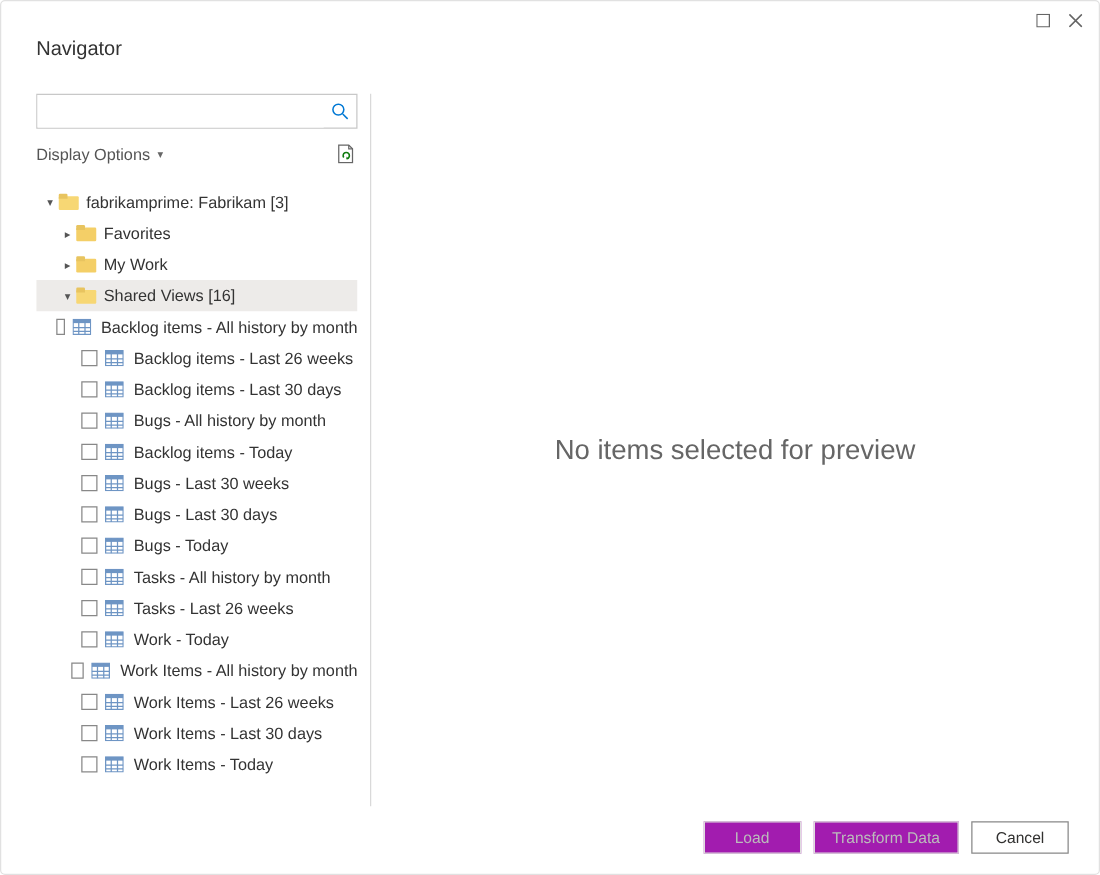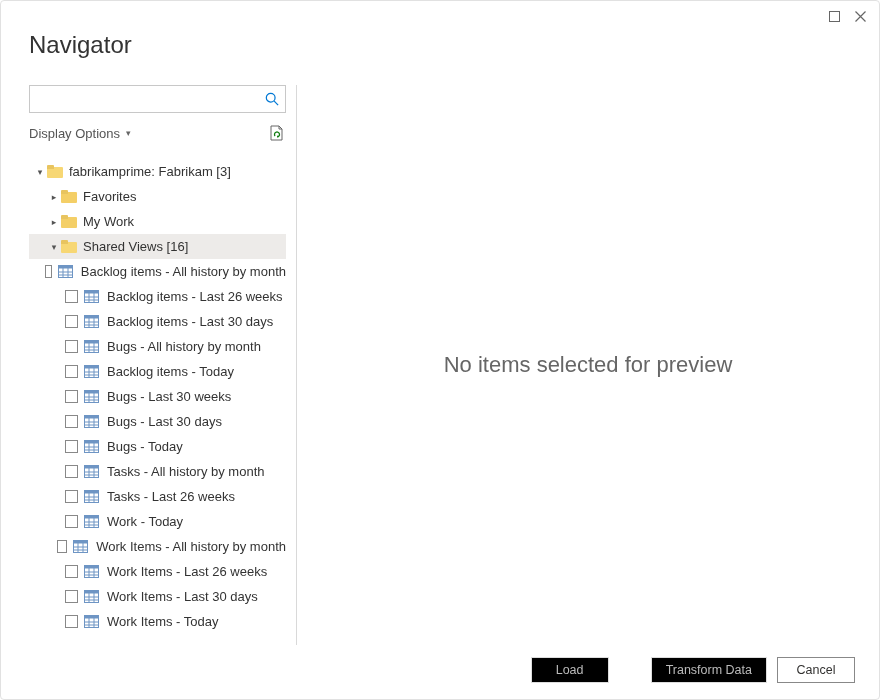--- a/index.html
+++ b/index.html
@@ -35,21 +35,21 @@
       align-items: center;
       justify-content: center;
       color: #666;
       font-size: 15px;
       cursor: pointer;
     }
     .header {
       padding: 0 28px 8px 28px;
     }
     .header h1 {
-      font-size: 24px;
+      font-size: 16px;
       font-weight: 400;
       color: #333;
     }
     .content {
       display: flex;
       flex: 1 1 auto;
       min-height: 0;
       padding: 18px 0 0 0;
     }
     .left {
@@ -202,23 +202,22 @@
       font-size: 12.5px;
       font-family: inherit;
       border: 1px solid #888;
       background: #fff;
       cursor: pointer;
       color: #323130;
     }
     .btn:disabled, .btn.disabled {
       color: #bbb;
       border-color: #ddd;
-      background: #000000;
+      background: #a21caf;
       cursor: default;
-      margin-left: 32px;
     }
   </style>
 </head>
 <body>
 
 <div class="window">
 
   <div class="titlebar">
     <div class="ctl">
       <svg width="11" height="11" viewBox="0 0 11 11">

